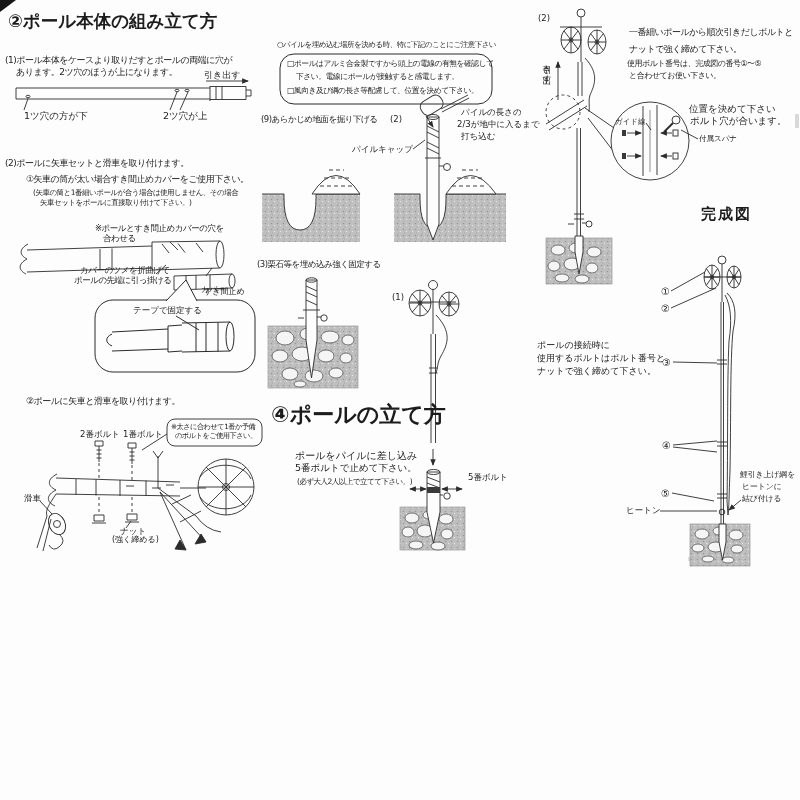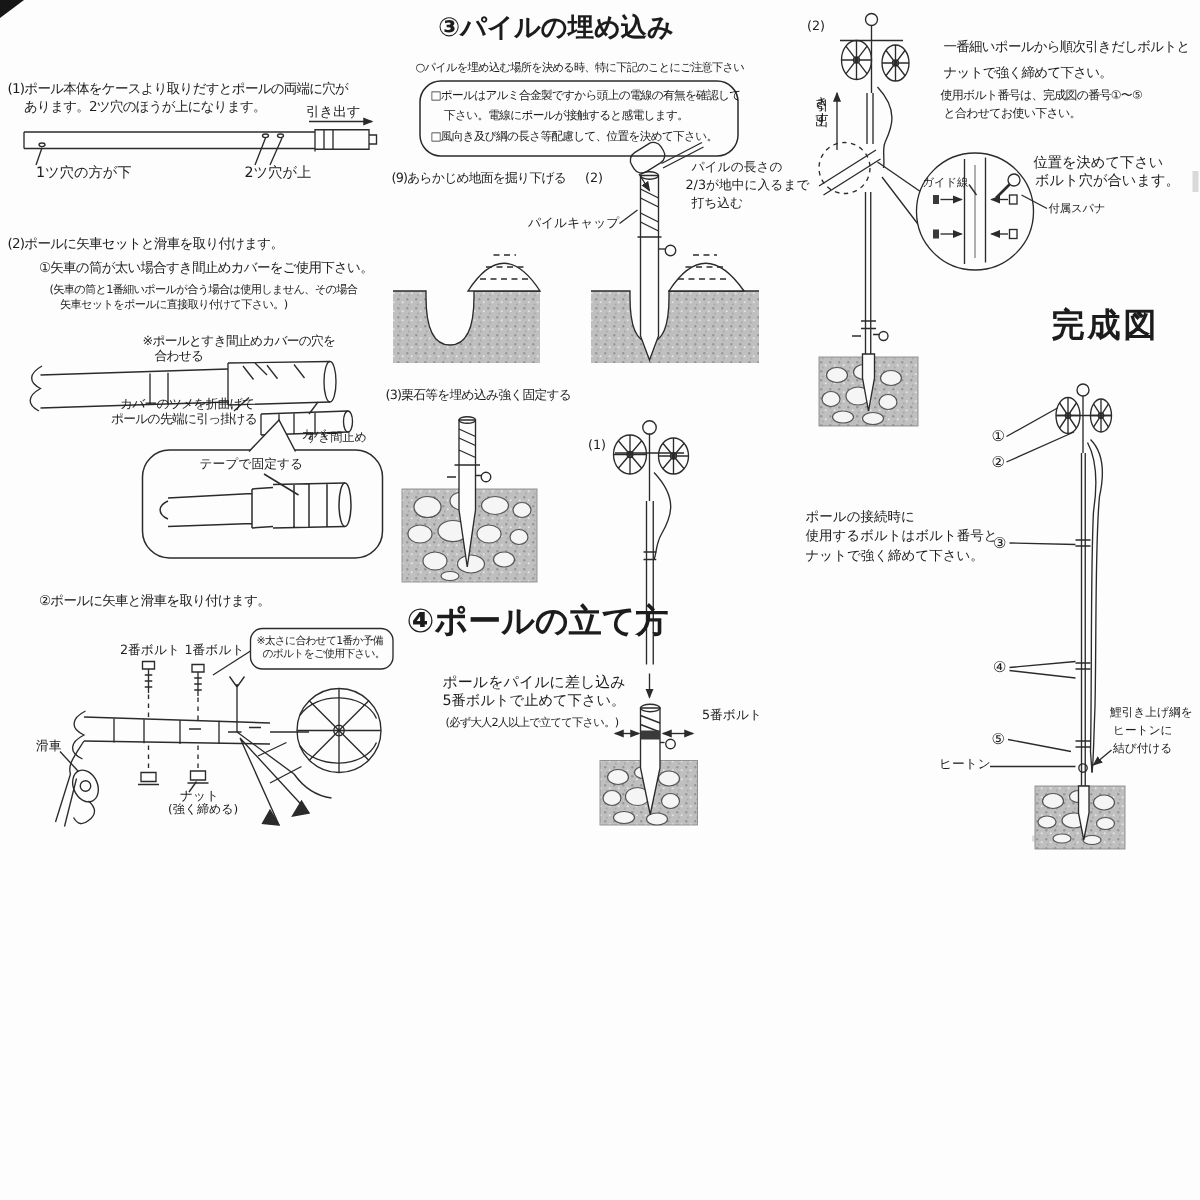--- a/index.html
+++ b/index.html
@@ -267,20 +267,21 @@
           <ellipse cx="698" cy="548" rx="6" ry="4"></ellipse>
       <ellipse cx="716" cy="547" rx="8" ry="5"></ellipse>
           <ellipse cx="737" cy="549" rx="6" ry="4"></ellipse>
       <ellipse cx="708" cy="559" rx="6" ry="3"></ellipse>
           <ellipse cx="728" cy="560" rx="6" ry="3"></ellipse>
     </g>
     <path d="M719,524 H726 V542 L722.5,560 L719,542 Z" fill="#fdfdfd"></path>
   </g>
 </svg>
 
+  <div class="t b" style="left:8px;top:12px;font-size:17.5px">②ポール本体の組み立て方</div>
   <div class="t sq" style="left:5px;top:55px;font-size:9px">(1)ポール本体をケースより取りだすとポールの両端に穴が</div>
   <div class="t sq" style="left:16px;top:67px;font-size:9px">あります。2ツ穴のほうが上になります。</div>
   <div class="t" style="left:204px;top:70px;font-size:9px">引き出す</div>
   <div class="t" style="left:24px;top:111px;font-size:9.5px">1ツ穴の方が下</div>
   <div class="t" style="left:163px;top:111px;font-size:9.5px">2ツ穴が上</div>
   <div class="t sq" style="left:5px;top:158px;font-size:9px">(2)ポールに矢車セットと滑車を取り付けます。</div>
   <div class="t sq" style="left:26px;top:174px;font-size:9px">①矢車の筒が太い場合すき間止めカバーをご使用下さい。</div>
   <div class="t sq" style="left:33px;top:189px;font-size:7.5px">(矢車の筒と1番細いポールが合う場合は使用しません、その場合</div>
   <div class="t sq" style="left:40px;top:199px;font-size:7.5px">矢車セットをポールに直接取り付けて下さい。)</div>
   <div class="t sq" style="left:95px;top:224px;font-size:8.5px">※ポールとすき間止めカバーの穴を</div>
@@ -292,21 +293,20 @@
   <div class="t" style="left:133px;top:306px;font-size:8.5px">テープで固定する</div>
   <div class="t sq" style="left:26px;top:396px;font-size:9px">②ポールに矢車と滑車を取り付けます。</div>
   <div class="t" style="left:80px;top:430px;font-size:8.5px">2番ボルト</div>
   <div class="t" style="left:123px;top:430px;font-size:8.5px">1番ボルト</div>
   <div class="t sq" style="left:171px;top:423px;font-size:7.2px">※太さに合わせて1番か予備</div>
   <div class="t sq" style="left:175px;top:432px;font-size:7.2px">のボルトをご使用下さい。</div>
   <div class="t" style="left:24px;top:494px;font-size:8.5px">滑車</div>
   <div class="t" style="left:120px;top:527px;font-size:8.5px">ナット</div>
   <div class="t" style="left:112px;top:536px;font-size:8px">(強く締める)</div>
 
-  <div class="t b" style="left:292px;top:10px;font-size:17.5px">③パイルの埋め込み</div>
   <div class="t sq" style="left:277px;top:41px;font-size:7.5px">○パイルを埋め込む場所を決める時、特に下記のことにご注意下さい</div>
   <div class="t sq" style="left:287px;top:60px;font-size:7.8px">□ポールはアルミ合金製ですから頭上の電線の有無を確認して</div>
   <div class="t sq" style="left:296px;top:73px;font-size:7.8px">下さい。電線にポールが接触すると感電します。</div>
   <div class="t sq" style="left:287px;top:87px;font-size:7.8px">□風向き及び綱の長さ等配慮して、位置を決めて下さい。</div>
   <div class="t sq" style="left:261px;top:115px;font-size:8.5px">(9)あらかじめ地面を掘り下げる</div>
   <div class="t" style="left:390px;top:115px;font-size:8.5px">(2)</div>
   <div class="t" style="left:461px;top:108px;font-size:8.5px">パイルの長さの</div>
   <div class="t" style="left:457px;top:120px;font-size:8.5px">2/3が地中に入るまで</div>
   <div class="t" style="left:461px;top:132px;font-size:8.5px">打ち込む</div>
   <div class="t" style="left:352px;top:145px;font-size:8.5px">パイルキャップ</div>
@@ -322,21 +322,21 @@
   <div class="t" style="left:538px;top:14px;font-size:8.5px">(2)</div>
   <div class="t v" style="left:542px;top:58px;font-size:9px">引き出す</div>
   <div class="t sq" style="left:629px;top:27px;font-size:9px">一番細いポールから順次引きだしボルトと</div>
   <div class="t sq" style="left:629px;top:44px;font-size:9px">ナットで強く締めて下さい。</div>
   <div class="t sq" style="left:627px;top:60px;font-size:8px">使用ボルト番号は、完成図の番号①〜⑤</div>
   <div class="t sq" style="left:629px;top:72px;font-size:8px">と合わせてお使い下さい。</div>
   <div class="t" style="left:689px;top:104px;font-size:9.5px">位置を決めて下さい</div>
   <div class="t" style="left:690px;top:116px;font-size:9.5px">ボルト穴が合います。</div>
   <div class="t" style="left:615px;top:118px;font-size:7.5px">ガイド線</div>
   <div class="t" style="left:699px;top:135px;font-size:7.5px">付属スパナ</div>
-  <div class="t b" style="left:701px;top:206px;font-size:22px;letter-spacing:2px">完成図</div>
+  <div class="t b" style="left:701px;top:206px;font-size:15px;letter-spacing:2px">完成図</div>
   <div class="t" style="left:537px;top:340px;font-size:9px">ポールの接続時に</div>
   <div class="t" style="left:537px;top:353px;font-size:9px">使用するボルトはボルト番号と</div>
   <div class="t" style="left:537px;top:366px;font-size:9px">ナットで強く締めて下さい。</div>
   <div class="t" style="left:661px;top:286px;font-size:10px">①</div>
   <div class="t" style="left:661px;top:303px;font-size:10px">②</div>
   <div class="t" style="left:662px;top:357px;font-size:10px">③</div>
   <div class="t" style="left:662px;top:440px;font-size:10px">④</div>
   <div class="t" style="left:661px;top:488px;font-size:10px">⑤</div>
   <div class="t" style="left:626px;top:506px;font-size:8.5px">ヒートン</div>
   <div class="t" style="left:740px;top:471px;font-size:7.8px">鯉引き上げ綱を</div>

